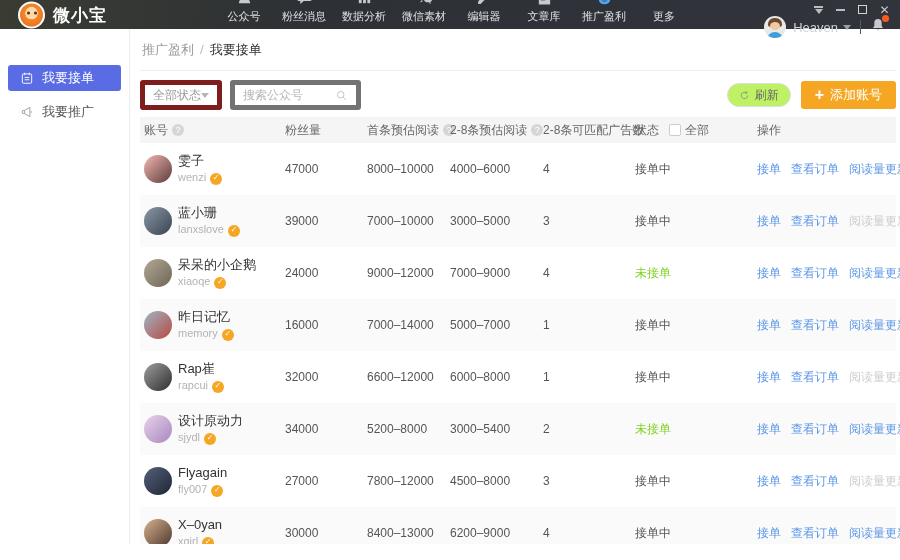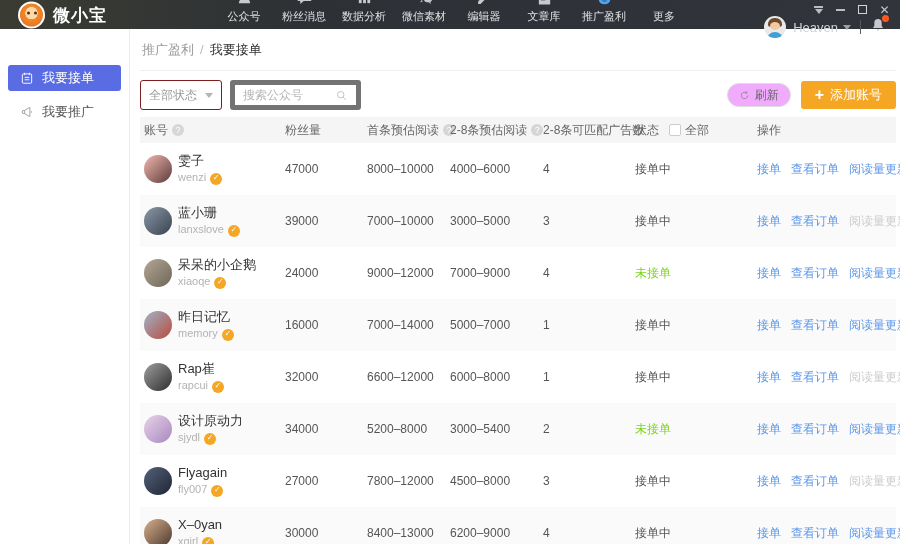--- a/index.html
+++ b/index.html
@@ -72,33 +72,33 @@
 
   .main { flex:1; padding:0 4px 0 10px; overflow:hidden; }
   .breadcrumb { height:42px; border-bottom:1px solid #efefef; display:flex; align-items:center;
     font-size:13px; padding-left:2px; }
   .crumb-section { color:#999; }
   .crumb-sep { color:#bbb; margin:0 6px; }
   .crumb-page { color:#333; }
 
   
   .toolbar { margin-top:9px; height:30px; display:flex; align-items:center; }
-  .select-box { width:82px; height:30px; border:1px solid #7f1d1d; border-radius:3px;
+  .select-box { width:82px; height:30px; border:5px solid #7f1d1d; border-radius:3px;
     display:flex; align-items:center; justify-content:space-between; padding:0 8px;
     font-size:12px; color:#999; cursor:pointer; background:#fff; }
   .select-caret { width:0; height:0; border-left:4px solid transparent; border-right:4px solid transparent;
     border-top:5px solid #b5b5b5; }
   .search-box { width:131px; height:30px; border:5px solid #737373; border-radius:3px;
     margin-left:8px; display:flex; align-items:center; padding:0 8px; background:#fff; }
   .search-box input { flex:1; border:none; outline:none; font-size:12px; color:#666;
     font-family:inherit; background:transparent; min-width:0; }
   .search-box input::placeholder { color:#b5b5b5; }
   .search-box svg { width:13px; height:13px; stroke:#bbb; fill:none; stroke-width:1.6; }
   .toolbar-right { margin-left:auto; display:flex; align-items:center; gap:10px; }
-  .refresh-btn { height:24px; border:1px solid #ddd; border-radius:13px; background:#f0abfc;
+  .refresh-btn { height:24px; border:1px solid #ddd; border-radius:13px; background:#bef264;
     display:flex; align-items:center; gap:5px; padding:0 11px; font-size:12px; color:#666;
     cursor:pointer; }
   .refresh-btn svg { width:11px; height:11px; stroke:#888; fill:none; stroke-width:1.8; }
   .add-btn { height:28px; background:#f5a623; border:none; border-radius:3px; color:#fff;
     font-size:13px; display:flex; align-items:center; gap:6px; padding:0 14px; cursor:pointer;
     font-family:inherit; }
   .add-plus { font-size:16px; font-weight:bold; line-height:1; }
 
   
   .grid-cols { display:grid; grid-template-columns:145px 82px 83px 93px 92px 122px 1fr;

